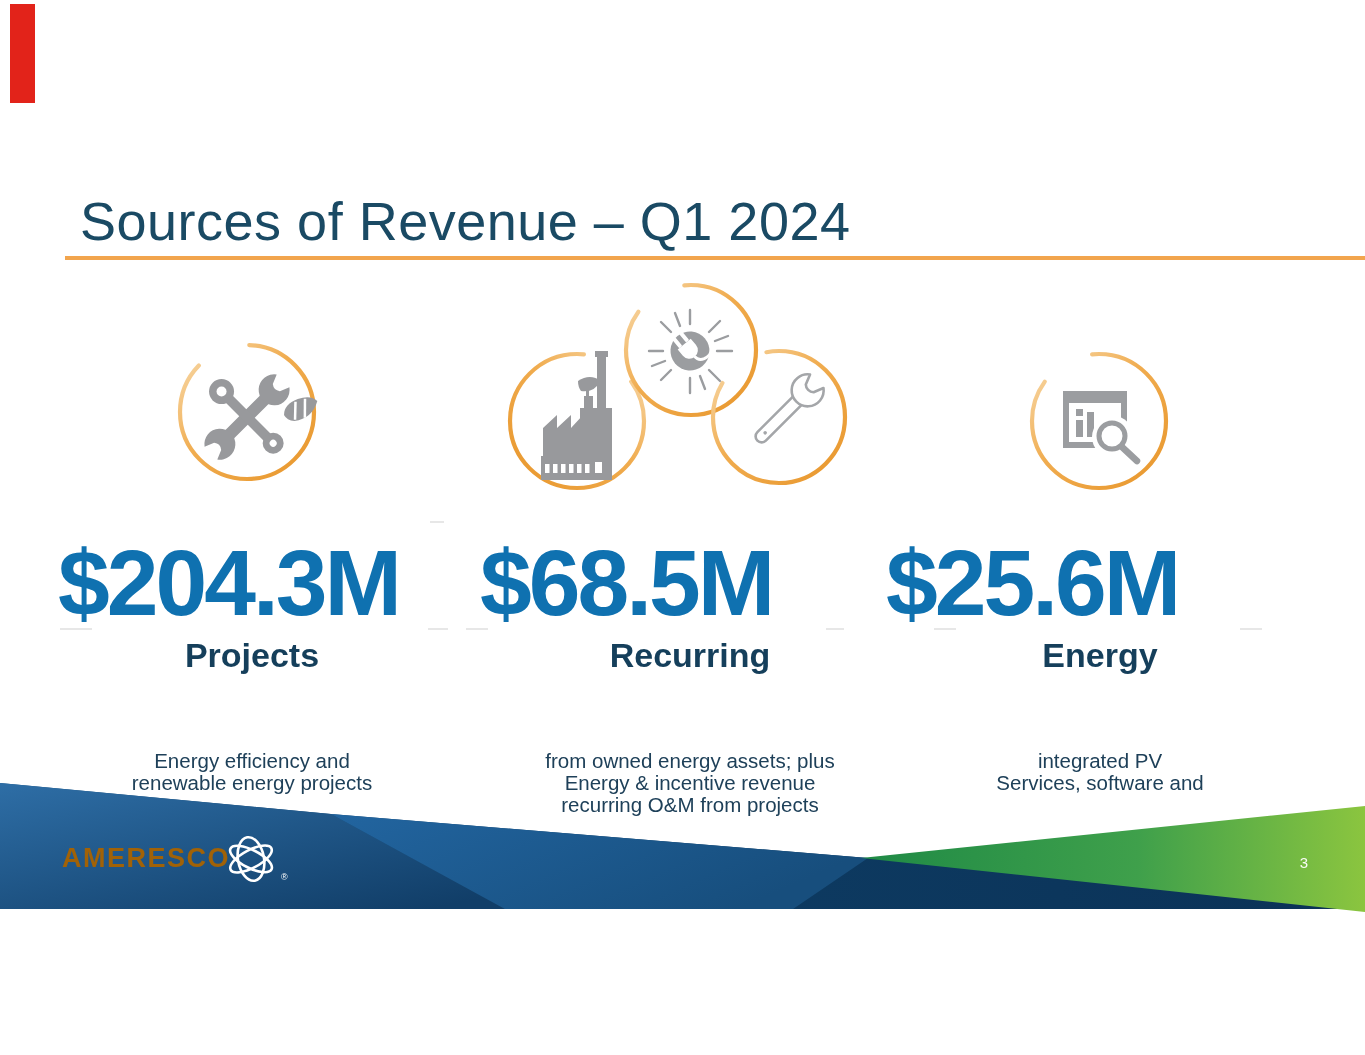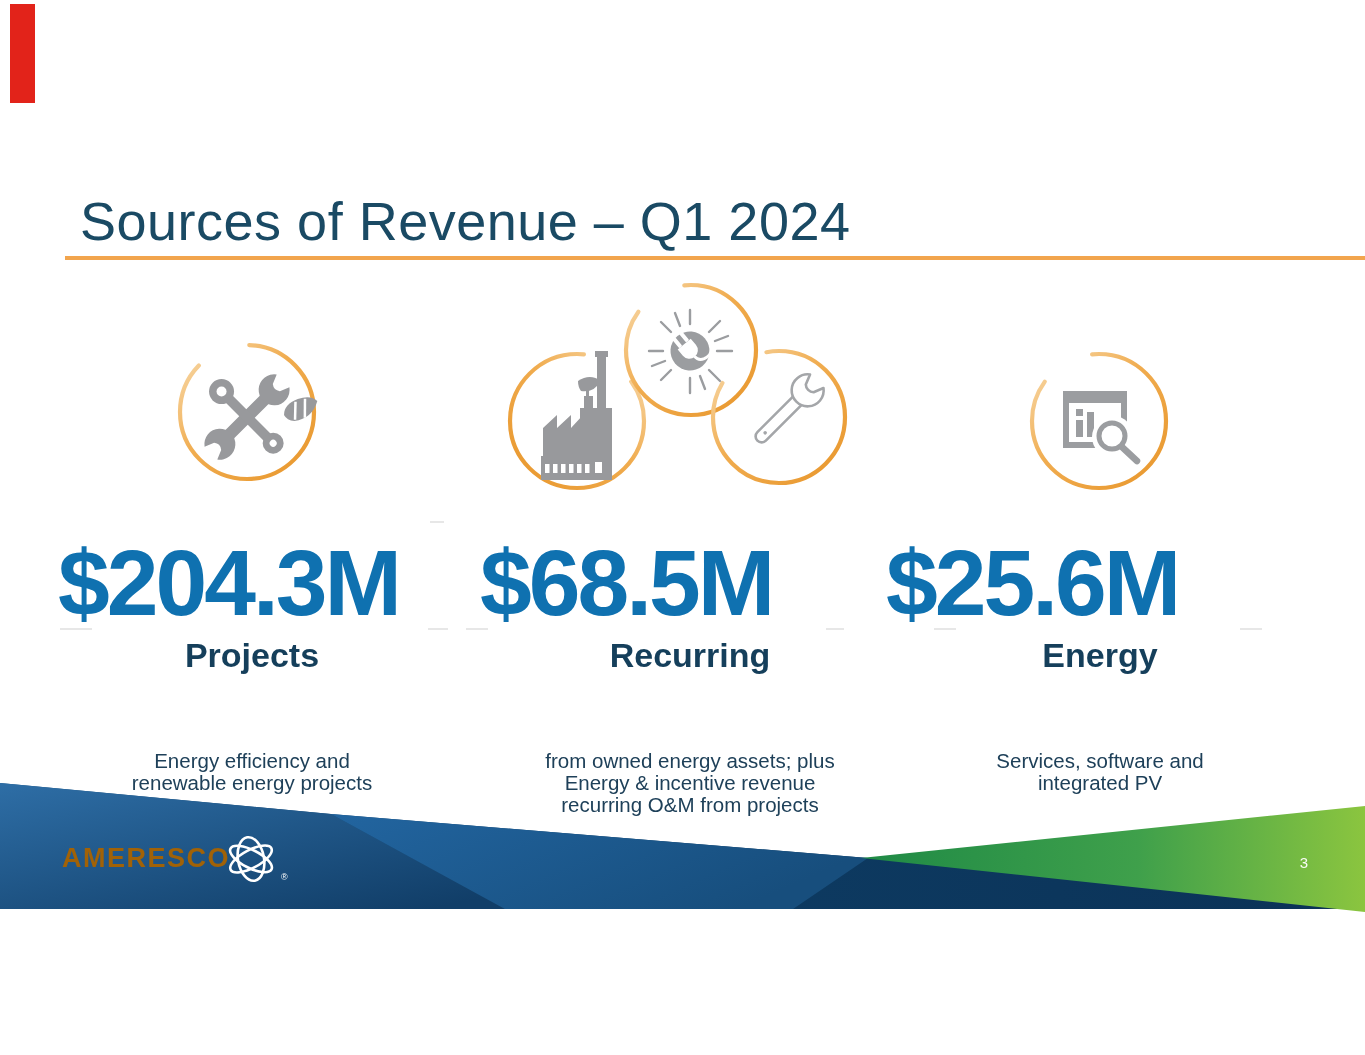--- a/index.html
+++ b/index.html
@@ -203,20 +203,20 @@
     <span>from owned energy assets; plus</span>
     <span>Energy &amp; incentive revenue</span>
     <span>recurring O&amp;M from projects</span>
   </div>
 </div>
 
 <div class="col col-3">
   <div class="amount">$25.6M</div>
   <div class="rev-label">Energy</div>
   <div class="rev-desc">
+    <span>integrated PV</span>
     <span>Services, software and</span>
-    <span>integrated PV</span>
   </div>
 </div>
 
 <div class="logo-text">AMERESCO</div>
 <div class="reg-mark">®</div>
 <div class="page-number">3</div>
 
 </body></html>

